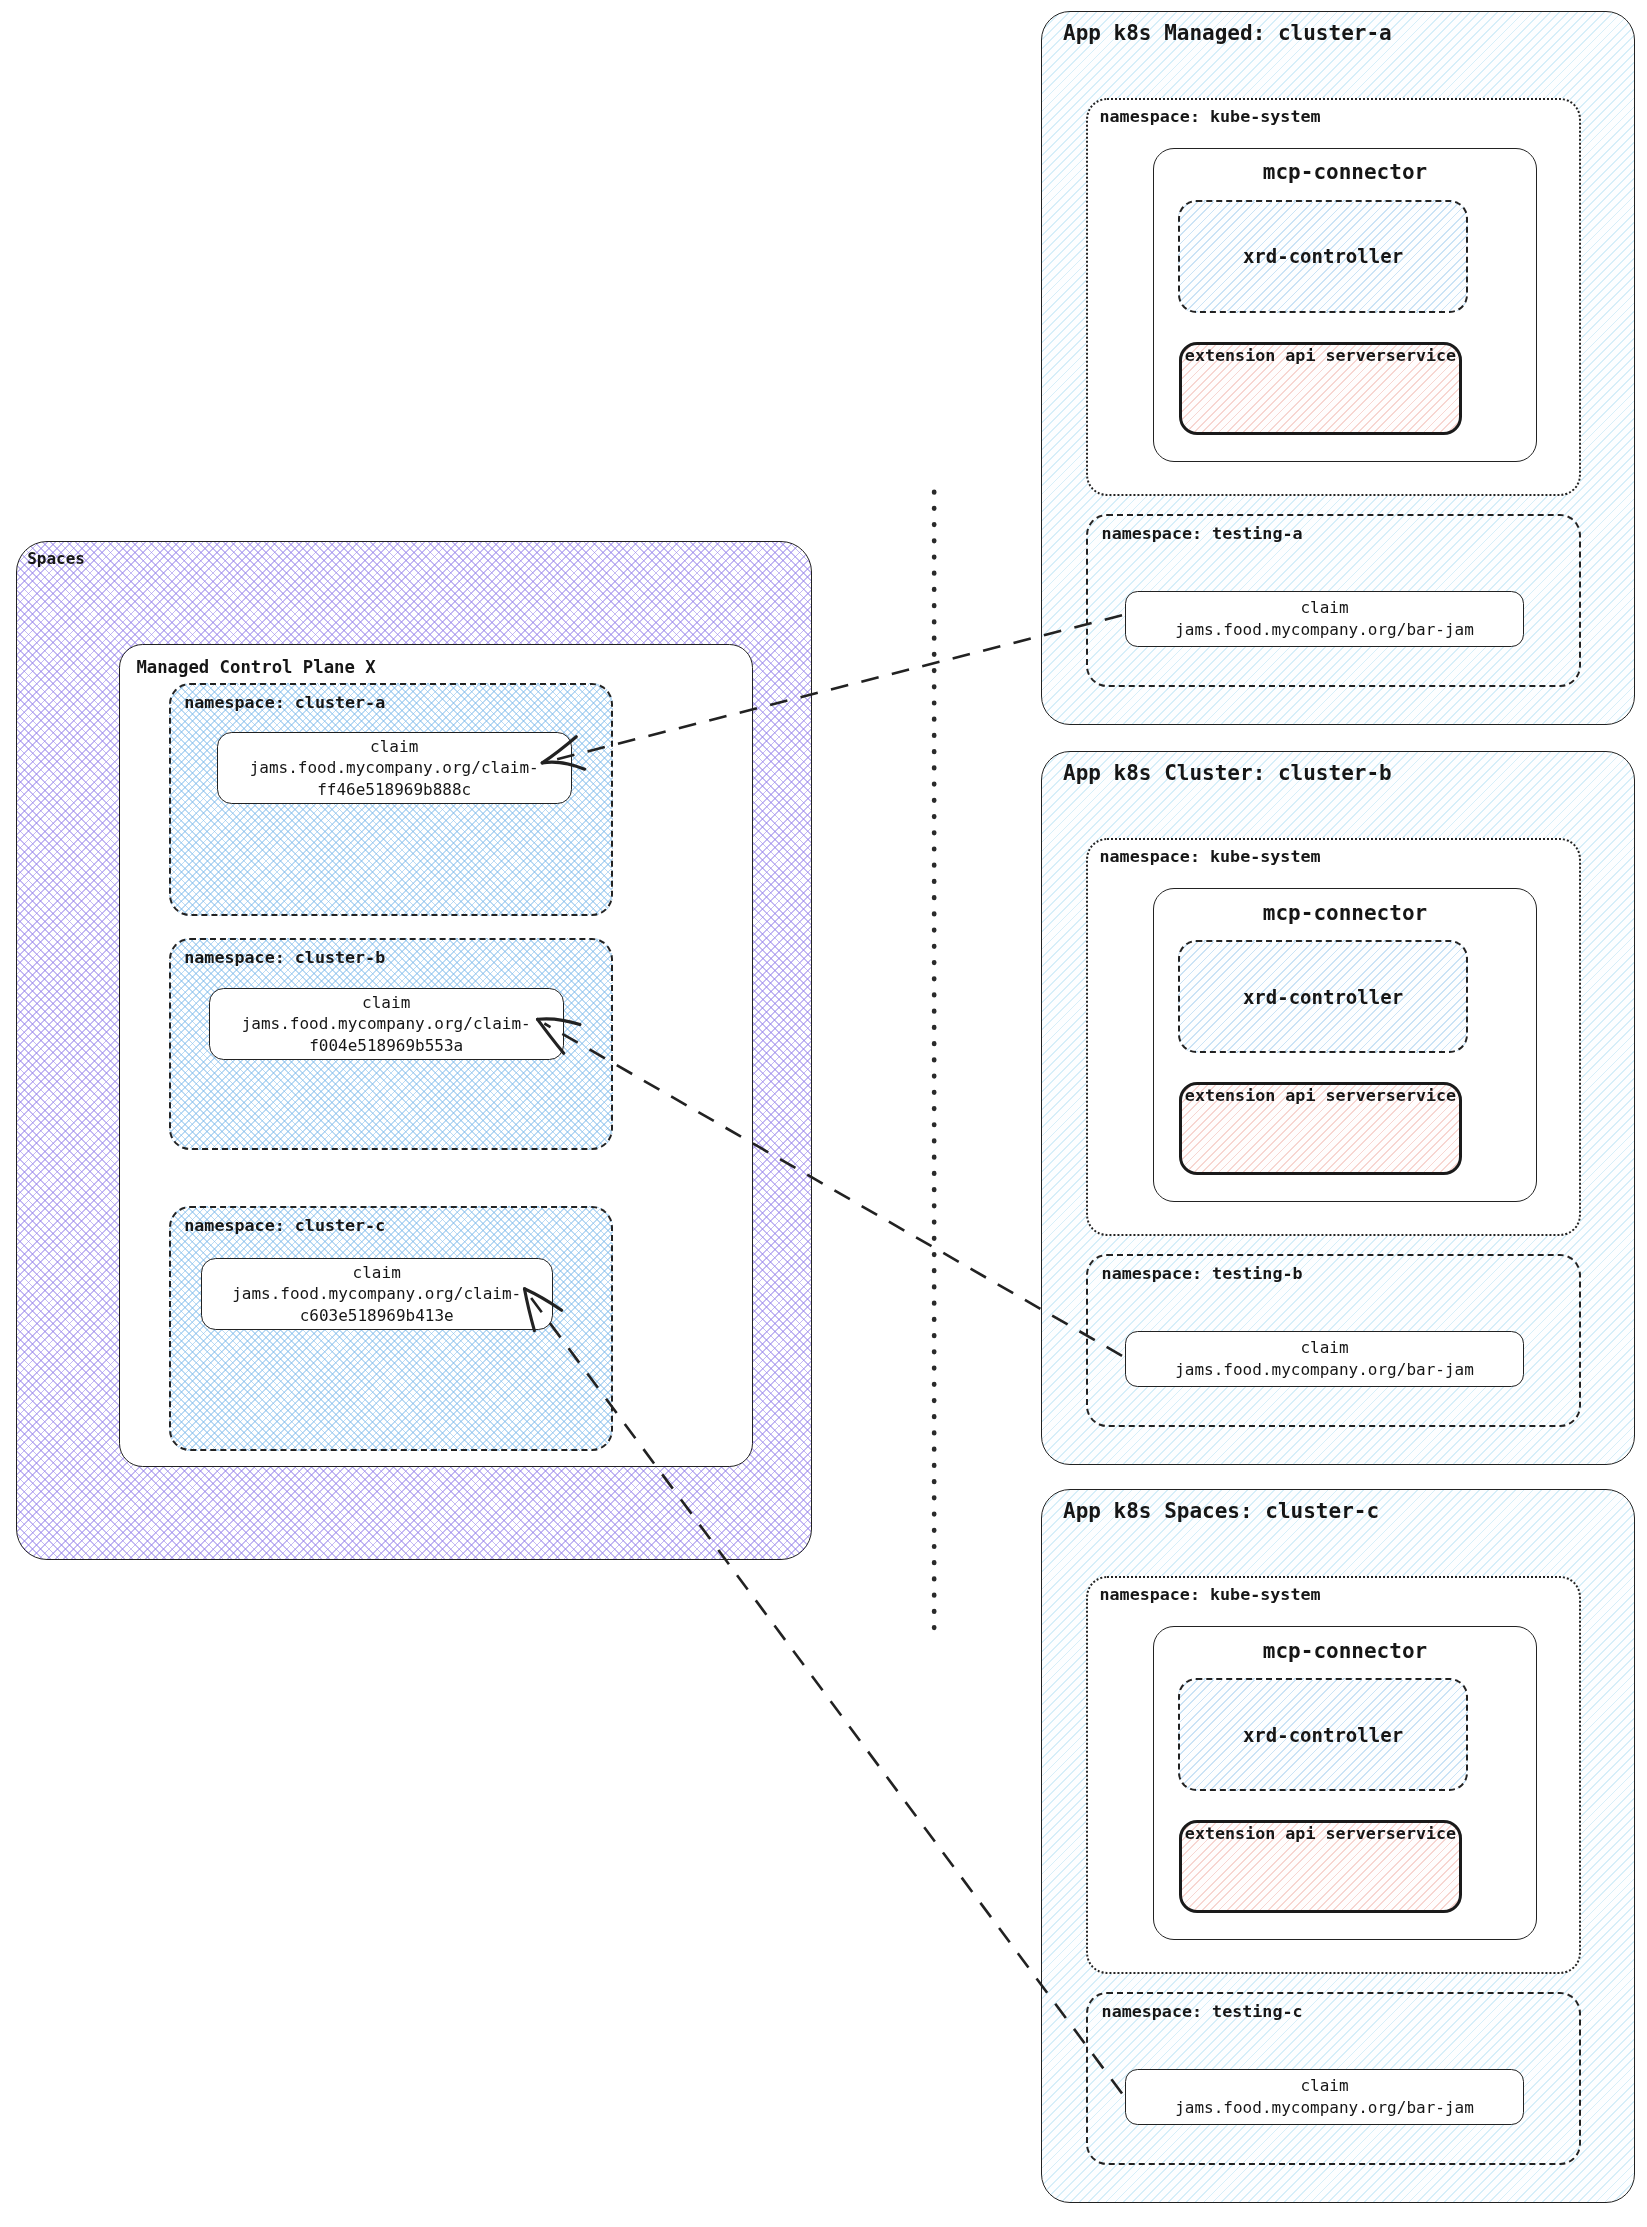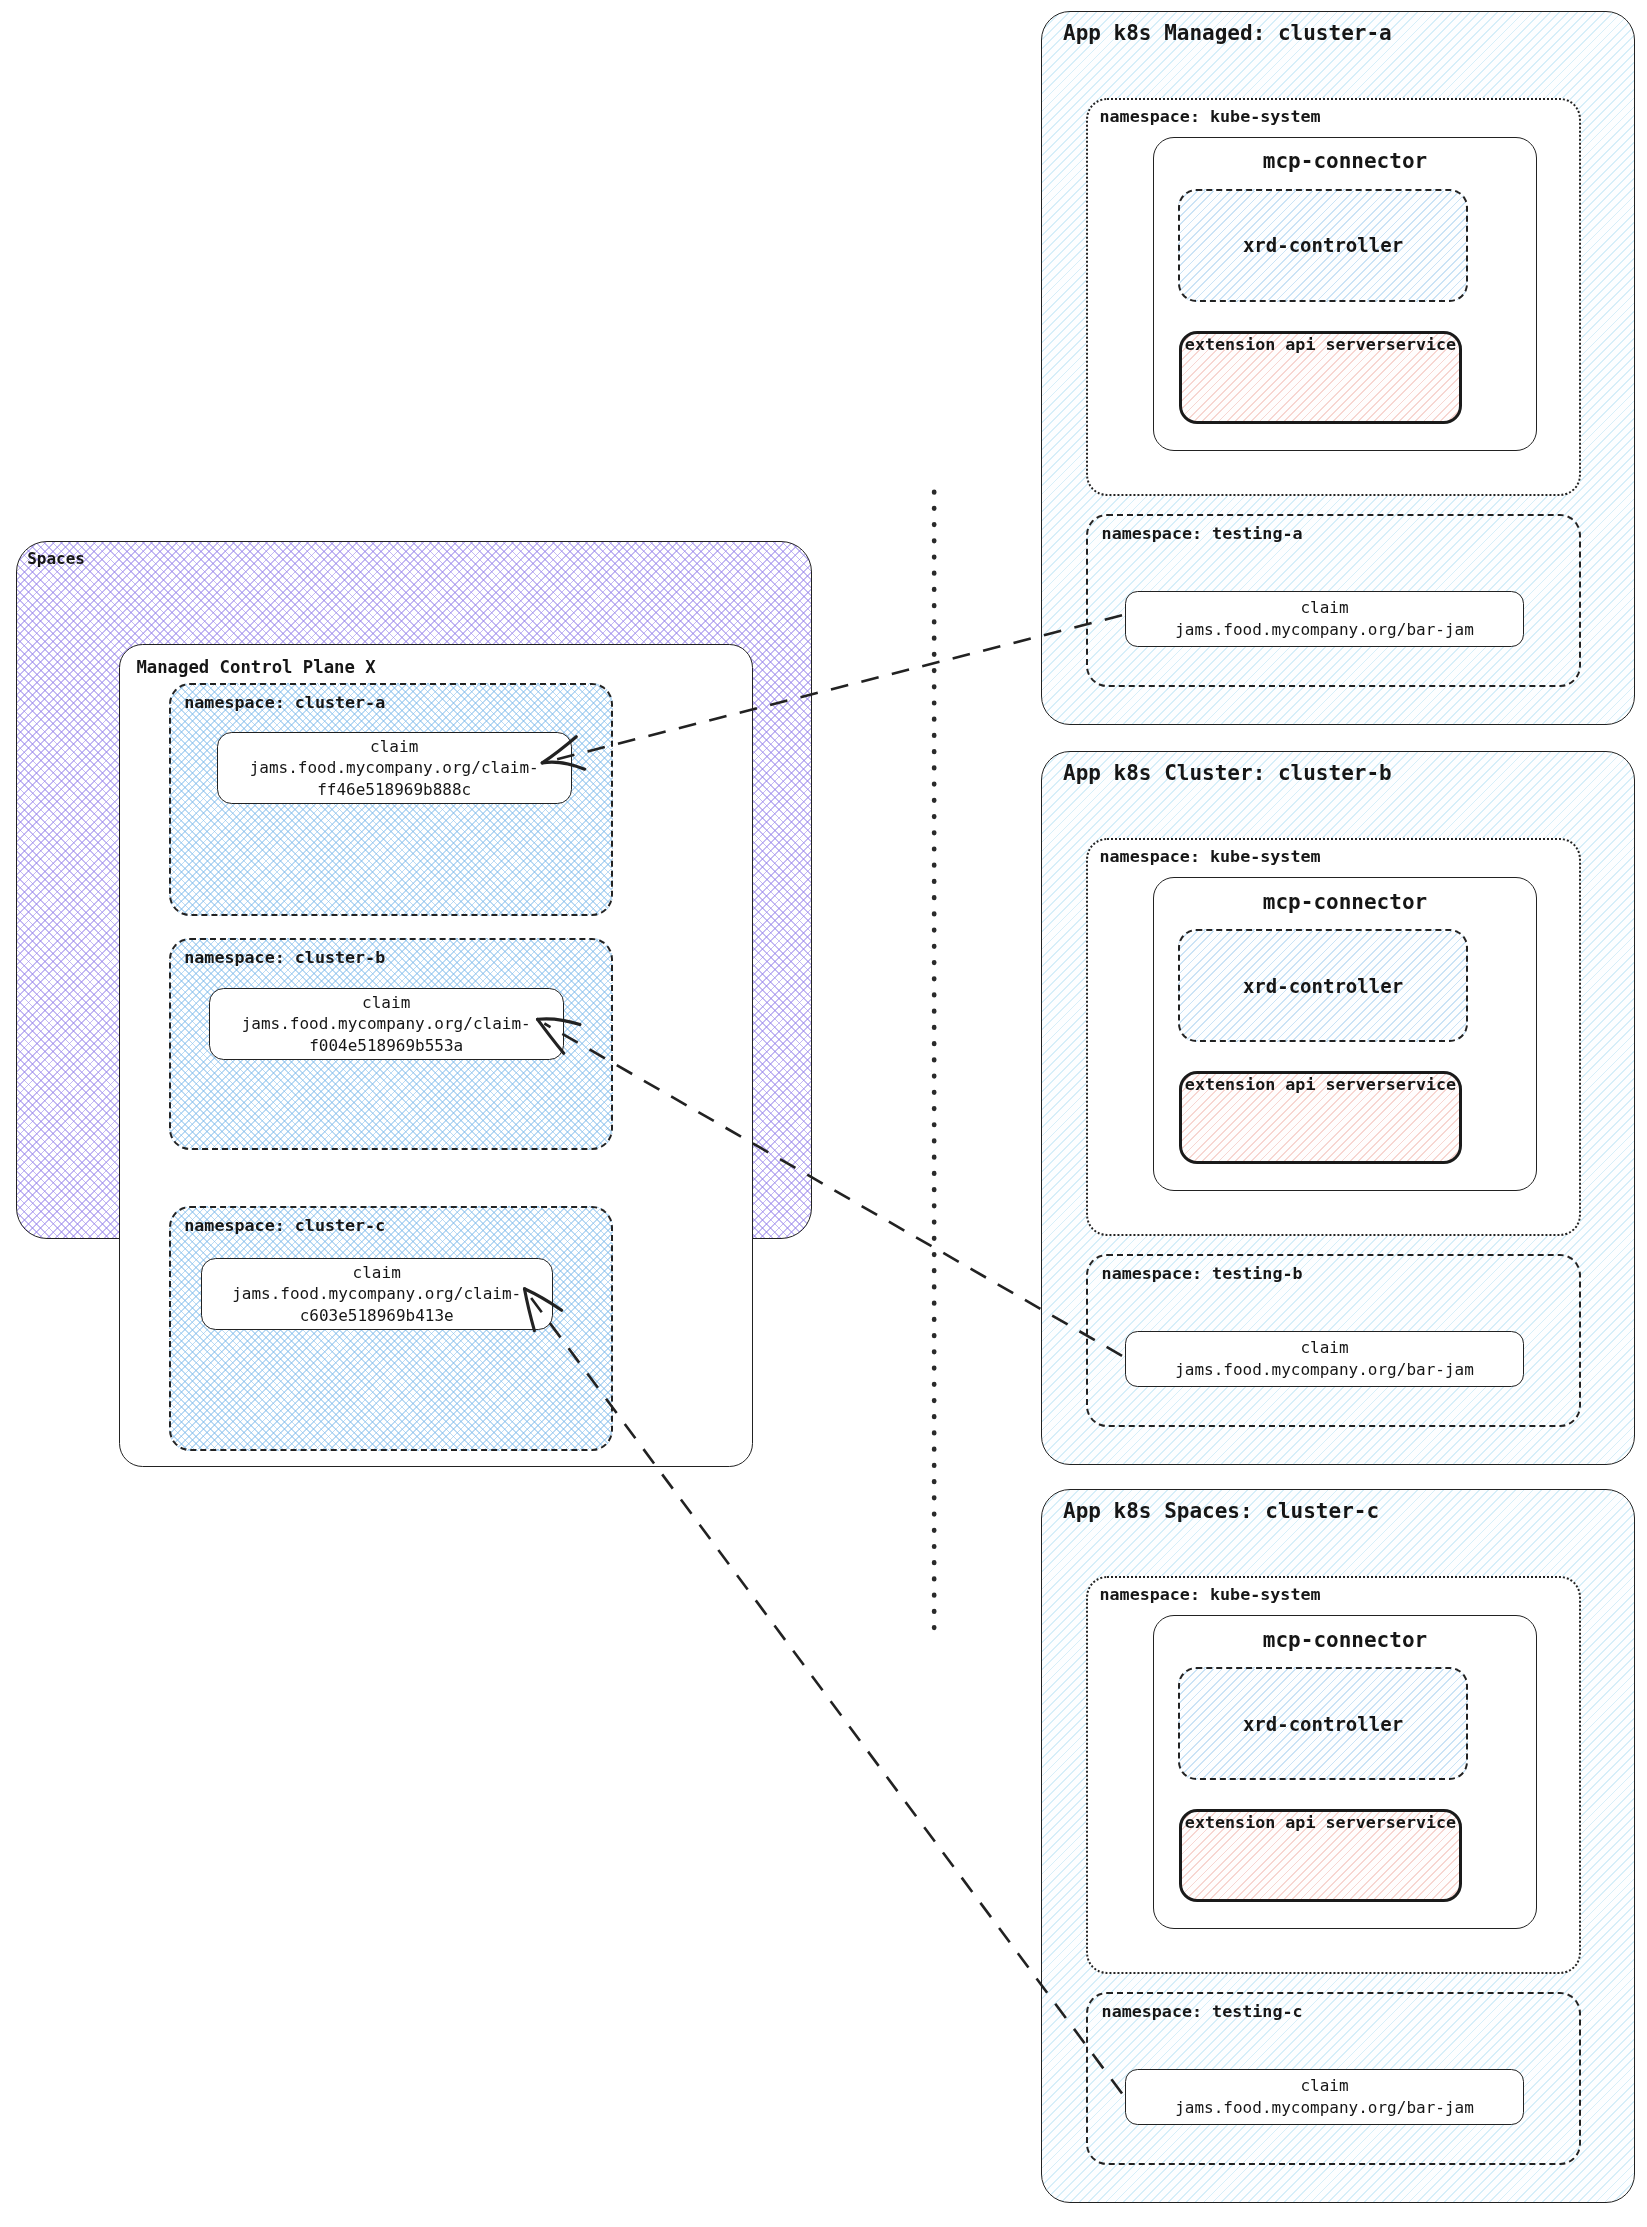--- a/index.html
+++ b/index.html
@@ -49,21 +49,21 @@
       repeating-linear-gradient(135deg, var(--xrd-hatch) 0 1.3px, transparent 1.3px 5.8px);
   }
   .hatch-pink-diag{
     background-color:#fffdfd;
     background-image:
       repeating-linear-gradient(135deg, var(--pink-hatch) 0 1.3px, transparent 1.3px 5.8px);
   }
 
   
   .spaces{
-    position:absolute; left:15.7px; top:541px; width:796px; height:698px;
+    position:absolute; left:15.7px; top:541px; width:796px; height:1019px;
     border:1.6px solid var(--line); border-radius:31px;
   }
   .spaces-label{
     position:absolute; left:10.5px; top:7.3px; font-size:16px; font-weight:bold;
   }
   .mcp{
     position:absolute; left:102px; top:102px; width:634px; height:823px;
     background:#fff; border:1.6px solid var(--line); border-radius:23.6px;
   }
   .mcp-label{
@@ -101,21 +101,21 @@
     position:absolute; left:21px; top:9.4px; font-size:21px; font-weight:bold;
   }
   .kube{
     position:absolute; left:44px; top:86px; width:495px; height:398px;
     background:#fff; border:2.1px dotted var(--line); border-radius:21px;
   }
   .kube-label{
     position:absolute; left:11.5px; top:6.3px; font-size:16.7px; font-weight:bold;
   }
   .mcpc{
-    position:absolute; left:65px; top:37px; width:384px; height:314px;
+    position:absolute; left:65px; top:48px; width:384px; height:314px;
     background:#fff; border:1.6px solid var(--line); border-radius:21px;
   }
   .mcpc-title{
     position:absolute; left:0; top:11.5px; width:100%; text-align:center;
     font-size:21px; font-weight:bold;
   }
   .xrd{
     position:absolute; left:24px; top:51px; width:290px; height:113px;
     border:2.6px dashed var(--line); border-radius:18.3px;
     display:flex; align-items:center; justify-content:center;

